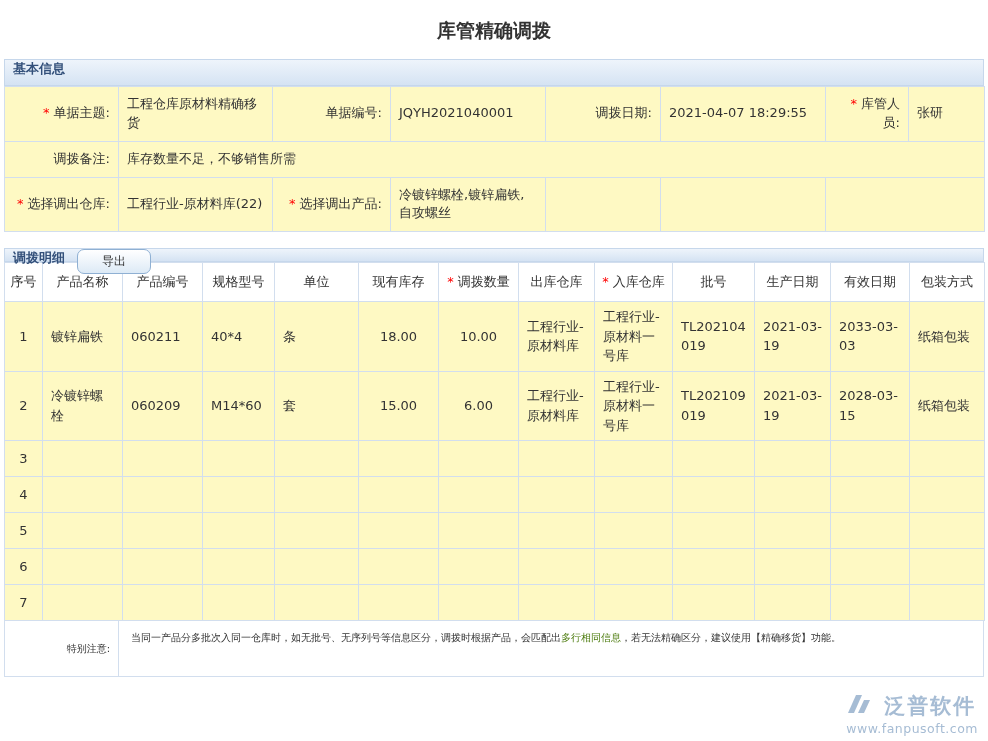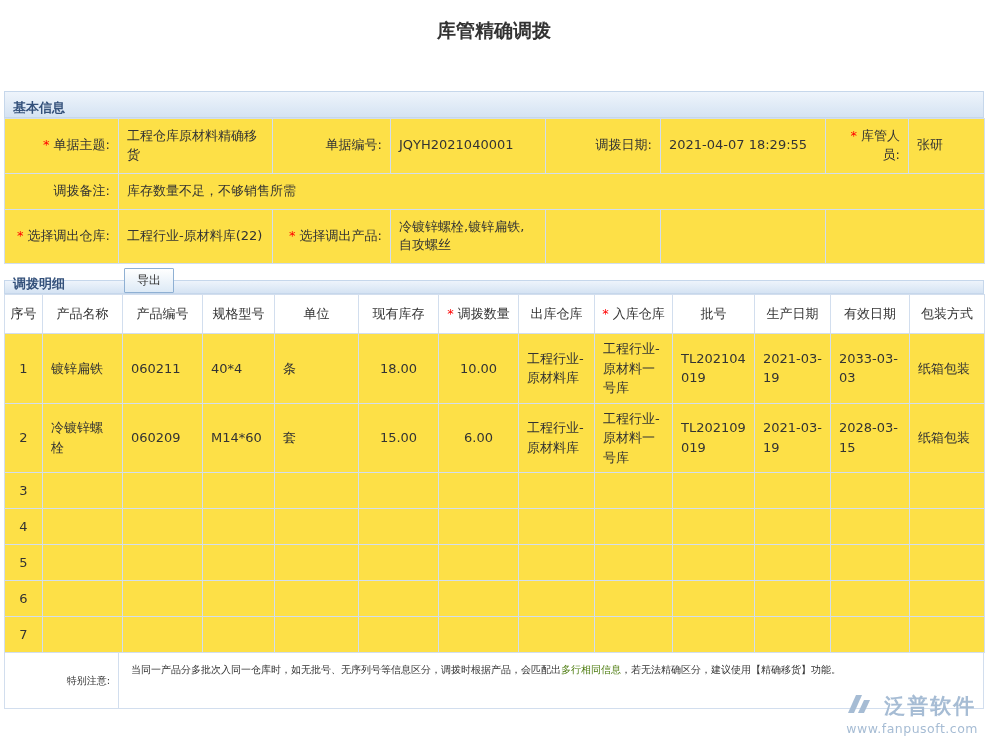--- a/index.html
+++ b/index.html
@@ -4,36 +4,36 @@
 <style>
   * { box-sizing: border-box; }
   html, body { margin: 0; padding: 0; background: #fff; }
   body {
     width: 988px; height: 741px;
     font-family: "DejaVu Sans", "Liberation Sans", sans-serif;
     color: #333; overflow: hidden; position: relative;
   }
   .page-title {
     text-align: center; font-size: 19px; font-weight: 600;
-    color: #333; padding: 18px 0 47px 0;
+    color: #333; padding: 18px 0 15px 0;
   }
   .wrap { padding: 0 4px; }
   .section-bar {
-    display: flex; align-items: flex-end; height: 27px;
+    display: flex; align-items: flex-start; height: 27px;
     background: linear-gradient(#eef4fb, #d5e3f3);
     border: 1px solid #c6d7eb; padding: 0 8px;
     font-size: 13px; font-weight: bold; color: #33507a;
   }
   .detail-bar { margin-top: 16px; height: 14px; gap: 12px; }
   .export-btn {
-    font-size: 12px; padding: 3px 12px; border: 1px solid #8fb0d3;
-    border-radius: 1px; background: linear-gradient(#ffffff, #ddeaf6);
-    color: #333; cursor: pointer; font-family: inherit; margin-left: 47px;
-  }
-  table { border-collapse: collapse; table-layout: fixed; width: 100%; background: #fde047; }
+    font-size: 12px; padding: 3px 24px; border: 1px solid #8fb0d3;
+    border-radius: 7px; background: linear-gradient(#ffffff, #ddeaf6);
+    color: #333; cursor: pointer; font-family: inherit;
+  }
+  table { border-collapse: collapse; table-layout: fixed; width: 100%; background: #fef9c3; }
   .form-table td {
     border: 1px solid #d2deee; font-size: 13px; padding: 8px;
     vertical-align: middle; line-height: 1.45; word-break: break-all;
   }
   .form-table .lbl { text-align: right; color: #333; }
   .form-table .val { text-align: left; }
   .nowrap { white-space: nowrap; }
   .req { color: #ff0000; margin-right: 4px; }
   .detail-table th {
     border: 1px solid #d2deee; font-size: 13px; font-weight: normal;

